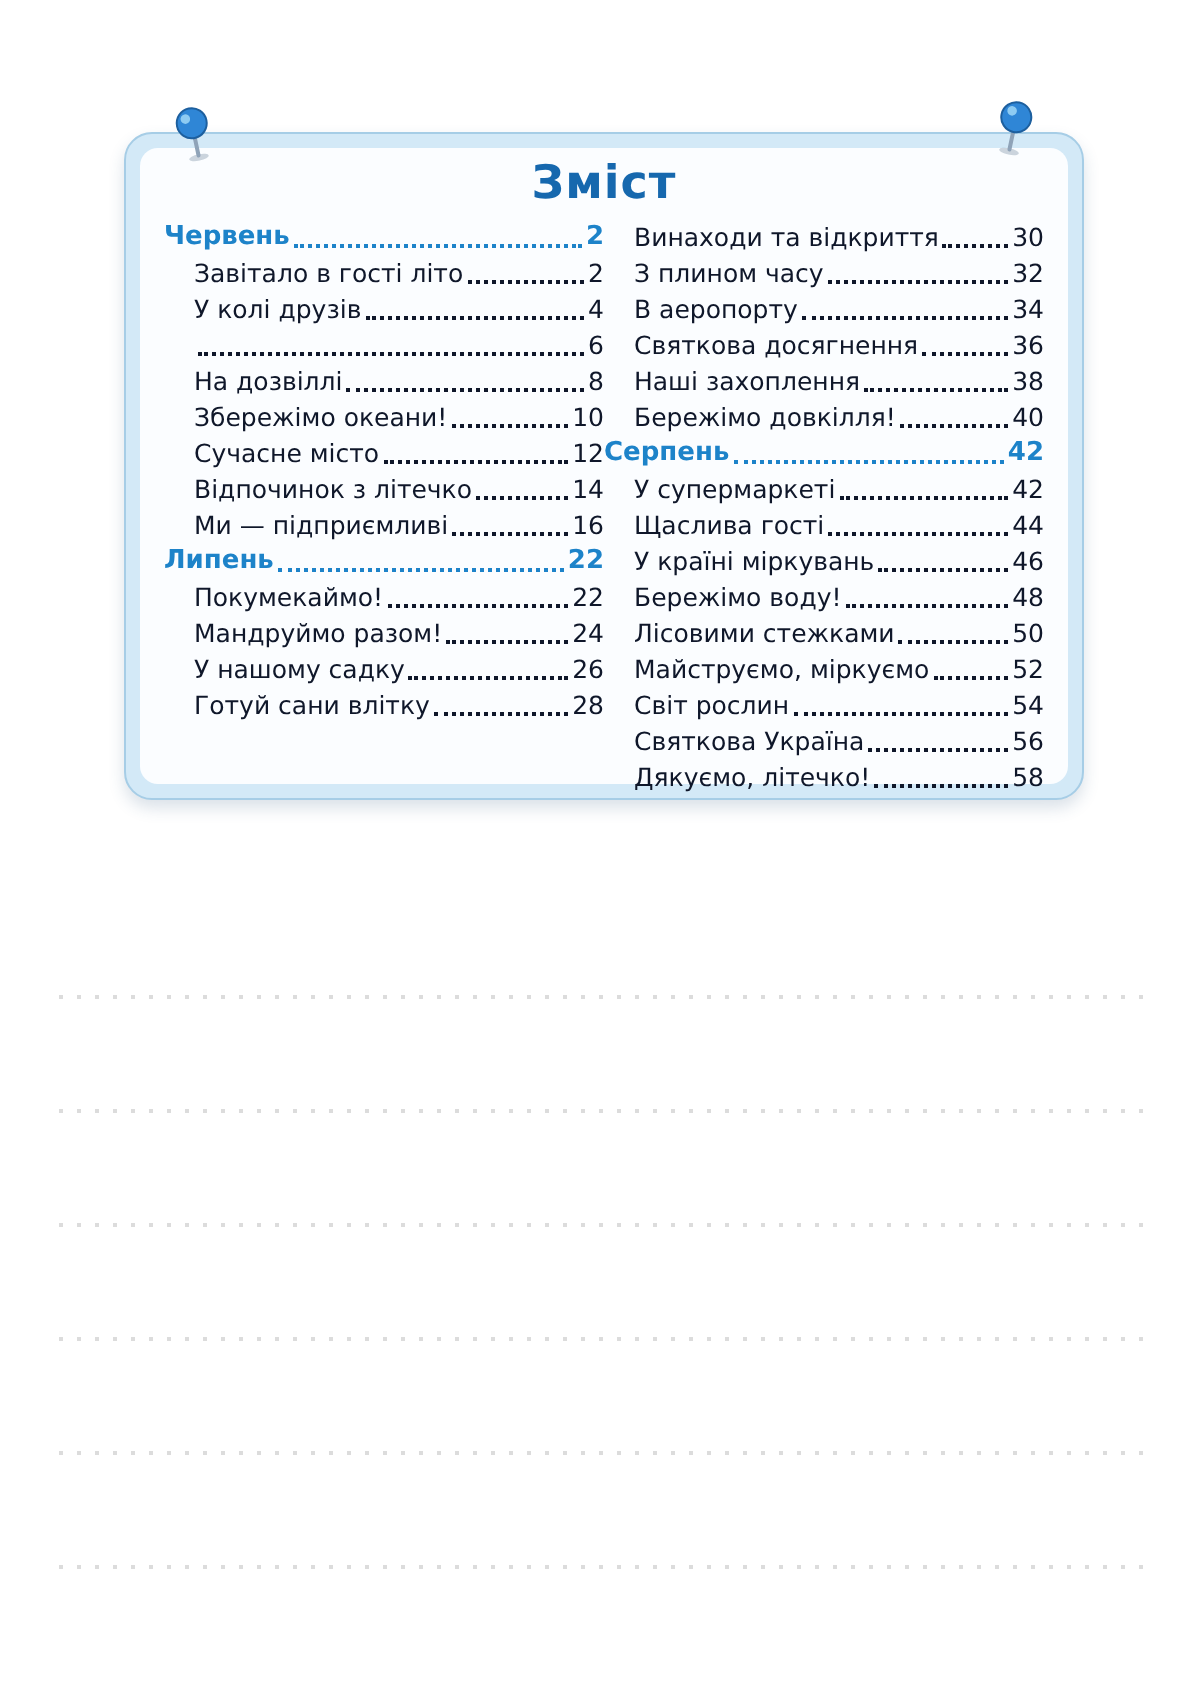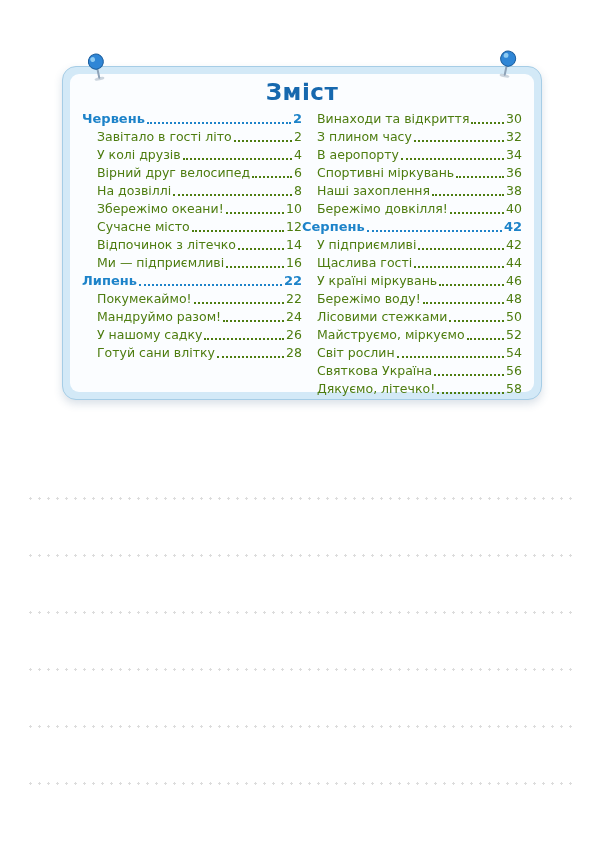--- a/index.html
+++ b/index.html
@@ -44,21 +44,21 @@
   }
   .toc-col { flex:1 1 0; min-width:0; }
 
   .row {
     display:flex;
     align-items:flex-end;
     height:18px;
     font-size:12.5px;
     line-height:17px;
     white-space:nowrap;
-    color:#4d7c0f;
+    color:#0f172a;
   }
   .row .label { flex:0 0 auto; overflow:hidden; }
   .row .leader {
     flex:1 1 auto;
     min-width:6px;
     border-bottom:2px dotted currentColor;
     margin:0 2px 3px 2px;
   }
   .row .page { flex:0 0 auto; }
 
@@ -105,21 +105,20 @@
             <span class="label">Завітало в гості літо</span>
             <span class="leader"></span>
             <span class="page">2</span>
           </div>
           <div class="row item">
             <span class="label">У колі друзів</span>
             <span class="leader"></span>
             <span class="page">4</span>
           </div>
           <div class="row item">
-            <span class="label">Вірний друг велосипед</span>
             <span class="leader"></span>
             <span class="page">6</span>
           </div>
           <div class="row item">
             <span class="label">На дозвіллі</span>
             <span class="leader"></span>
             <span class="page">8</span>
           </div>
           <div class="row item">
             <span class="label">Збережімо океани!</span>
@@ -177,41 +176,41 @@
             <span class="label">З плином часу</span>
             <span class="leader"></span>
             <span class="page">32</span>
           </div>
           <div class="row item">
             <span class="label">В аеропорту</span>
             <span class="leader"></span>
             <span class="page">34</span>
           </div>
           <div class="row item">
-            <span class="label">Спортивні міркувань</span>
+            <span class="label">Святкова досягнення</span>
             <span class="leader"></span>
             <span class="page">36</span>
           </div>
           <div class="row item">
             <span class="label">Наші захоплення</span>
             <span class="leader"></span>
             <span class="page">38</span>
           </div>
           <div class="row item">
             <span class="label">Бережімо довкілля!</span>
             <span class="leader"></span>
             <span class="page">40</span>
           </div>
           <div class="row section">
             <span class="label">Серпень</span>
             <span class="leader"></span>
             <span class="page">42</span>
           </div>
           <div class="row item">
-            <span class="label">У підприємливі</span>
+            <span class="label">У супермаркеті</span>
             <span class="leader"></span>
             <span class="page">42</span>
           </div>
           <div class="row item">
             <span class="label">Щаслива гості</span>
             <span class="leader"></span>
             <span class="page">44</span>
           </div>
           <div class="row item">
             <span class="label">У країні міркувань</span>

